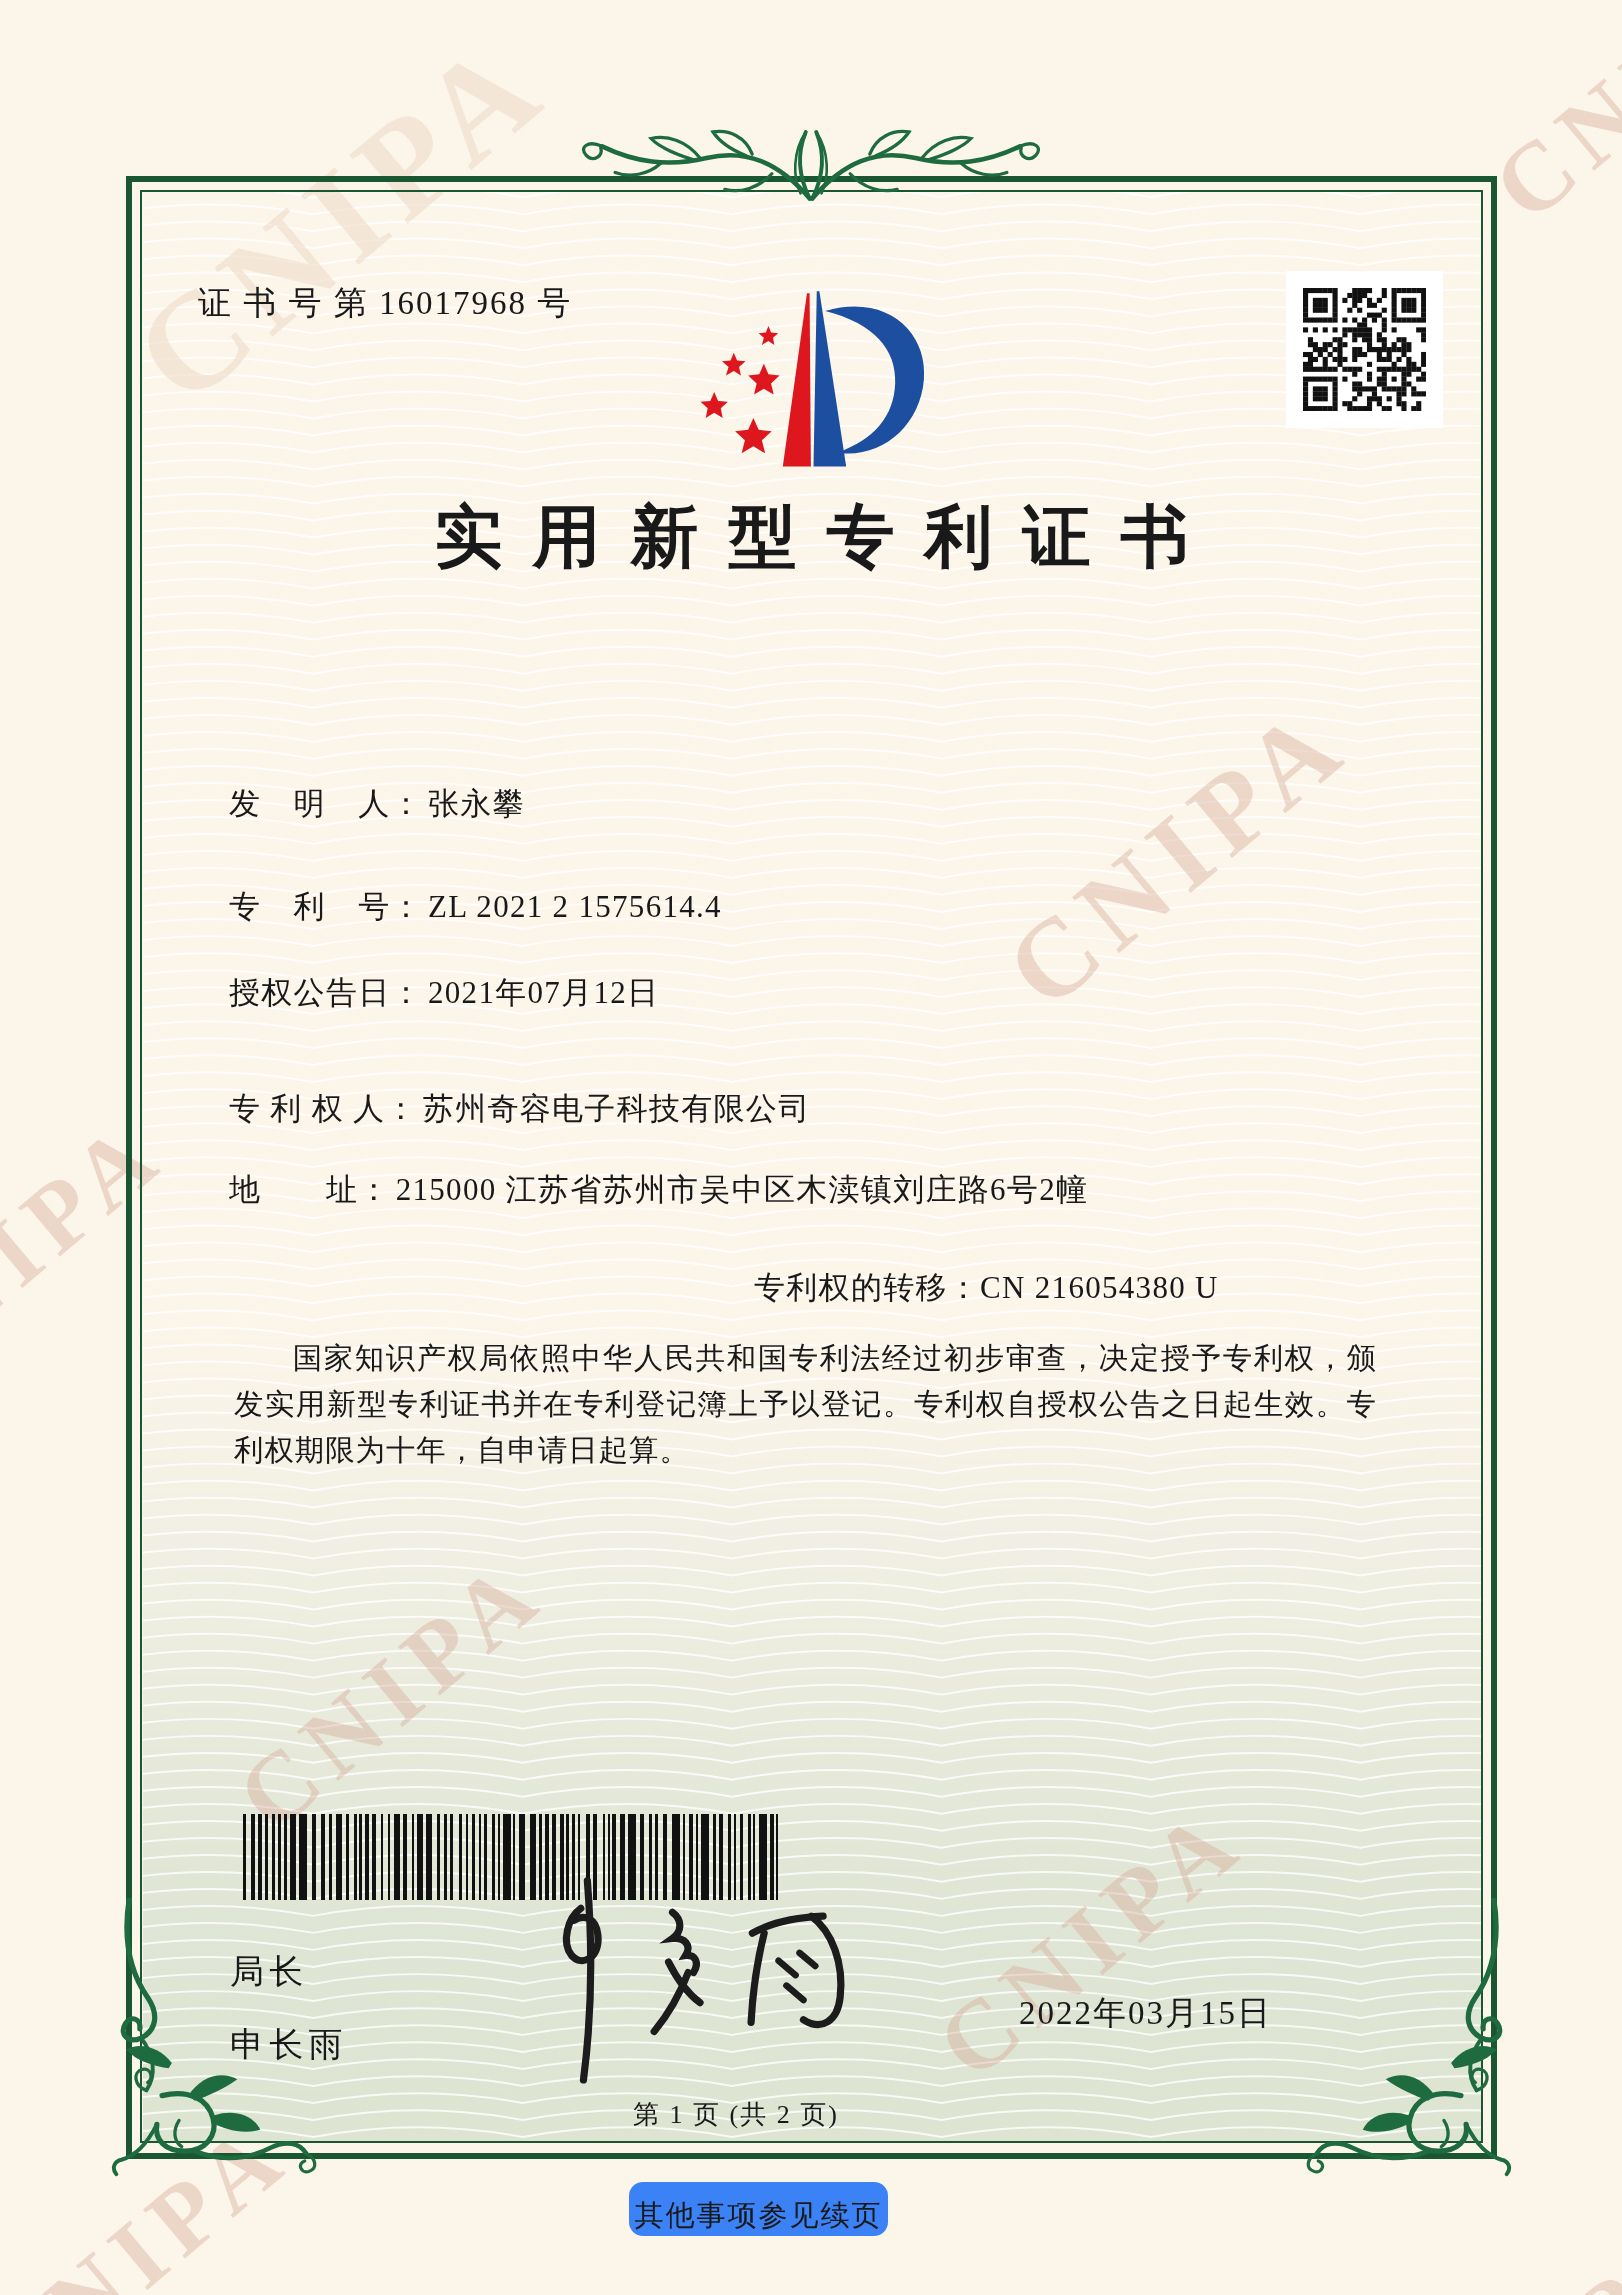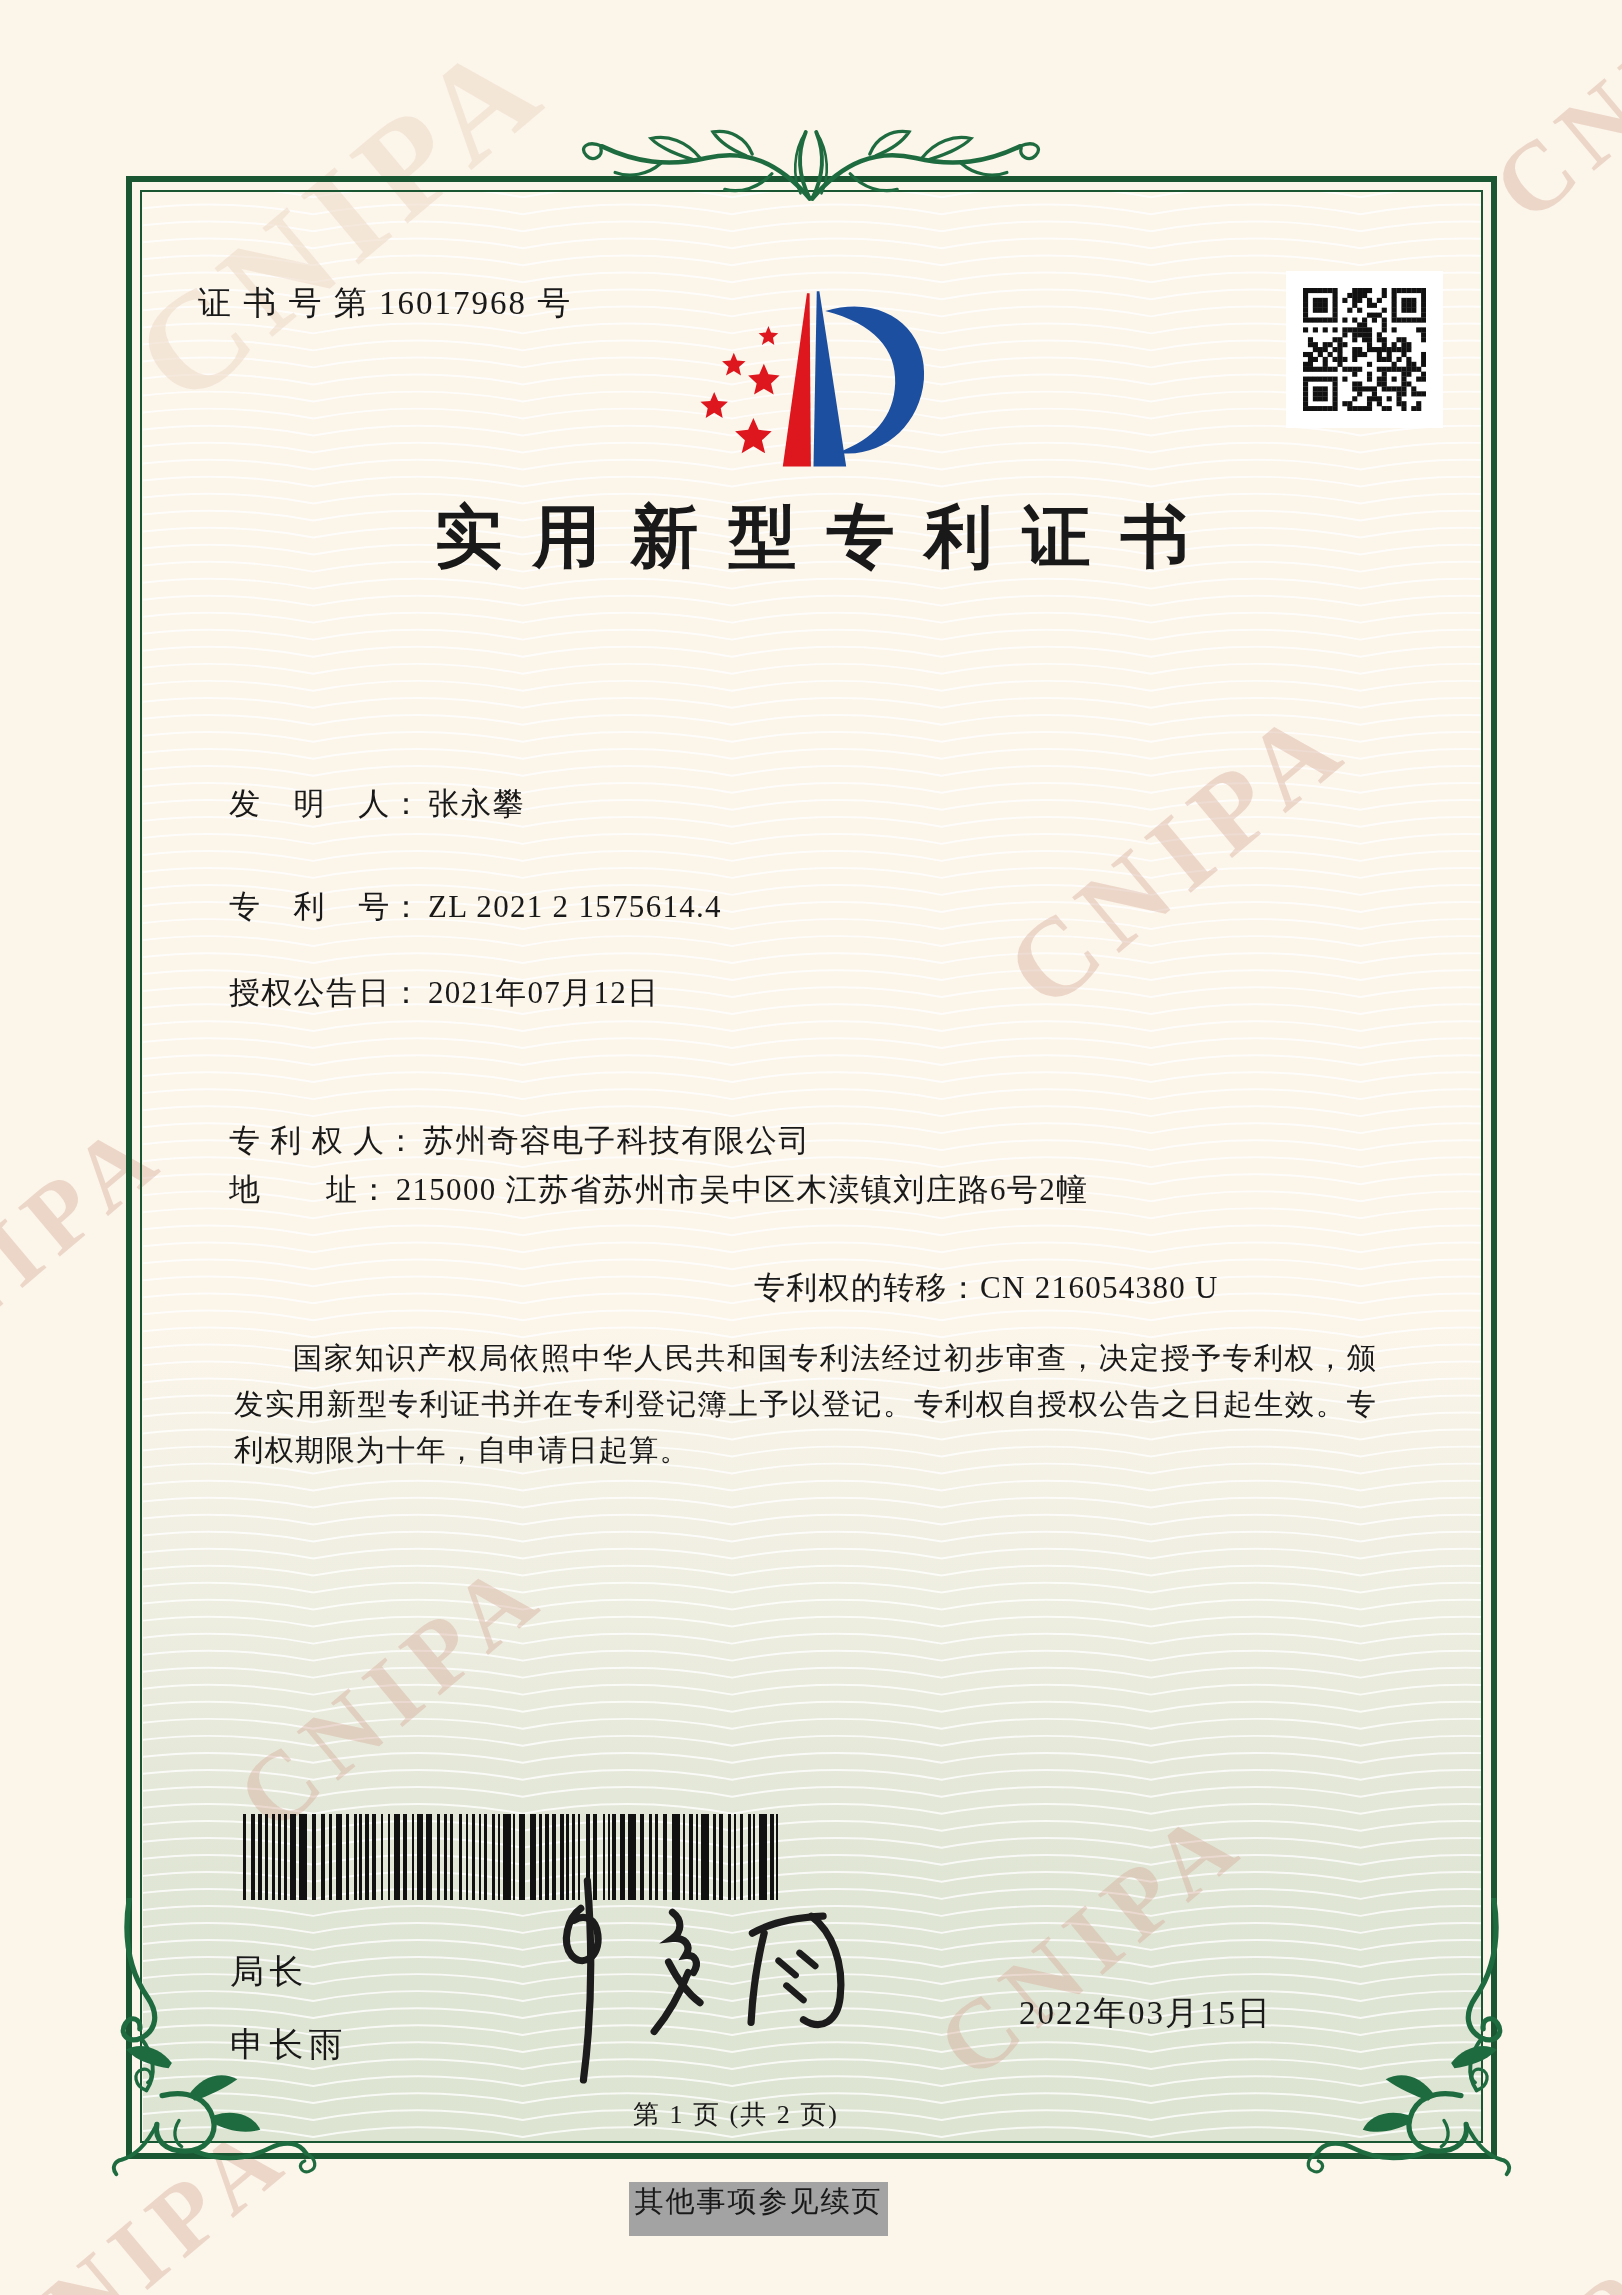--- a/index.html
+++ b/index.html
@@ -59,22 +59,22 @@
     left:243px;top:1814px;width:537px;height:86px;
     display:flex;align-items:stretch;
   }
   .barcode div{height:100%;}
   .officer-title{left:230px;top:1949px;font-size:34px;letter-spacing:5.2px;}
   .officer-name{left:230px;top:2022px;font-size:34px;letter-spacing:5.2px;}
   .signature{left:497px;top:1852px;}
   .issue-date{left:1019px;top:1991px;font-size:33px;letter-spacing:2px;}
   .pageno{left:633px;top:2097px;font-size:26px;letter-spacing:2px;}
   .footer-strip{
-    left:629px;top:2182px;width:259px;height:54px;background:#a3a3a3;
-    display:flex;align-items:flex-start;justify-content:center;
+    left:629px;top:2182px;width:259px;height:54px;background:#3b82f6;
+    display:flex;align-items:flex-end;justify-content:center;border-radius:14px;
   }
   .footer-strip span{font-size:29px;letter-spacing:2px;}
   .qr-panel{left:1286px;top:271px;width:157px;height:157px;background:#ffffff;}
   .qr-panel svg{position:absolute;left:17px;top:17px;}
   .logo{left:691px;top:275px;}
 </style>
 </head>
 <body>
 
 <div class="page">
@@ -467,21 +467,21 @@
 
     <div class="abs frow" style="top:783px;">
       <span>发　明　人：</span><span class="val">张永攀</span>
     </div>
     <div class="abs frow" style="top:878px;margin-top:8px;">
       <span>专　利　号：</span><span class="val">ZL 2021 2 1575614.4</span>
     </div>
     <div class="abs frow" style="top:972px;">
       <span>授权公告日：</span><span class="val">2021年07月12日</span>
     </div>
-    <div class="abs frow" style="top:1120px;">
+    <div class="abs frow" style="top:1088px;">
       <span>专 利 权 人：</span><span class="val">苏州奇容电子科技有限公司</span>
     </div>
     <div class="abs frow" style="top:1169px;">
       <span>地　　址：</span><span class="val">215000 江苏省苏州市吴中区木渎镇刘庄路6号2幢</span>
     </div>
     <div class="abs grant-no">
       <span>专利权的转移：</span><span class="val">CN 216054380 U</span>
     </div>
 
     <div class="abs paras">

